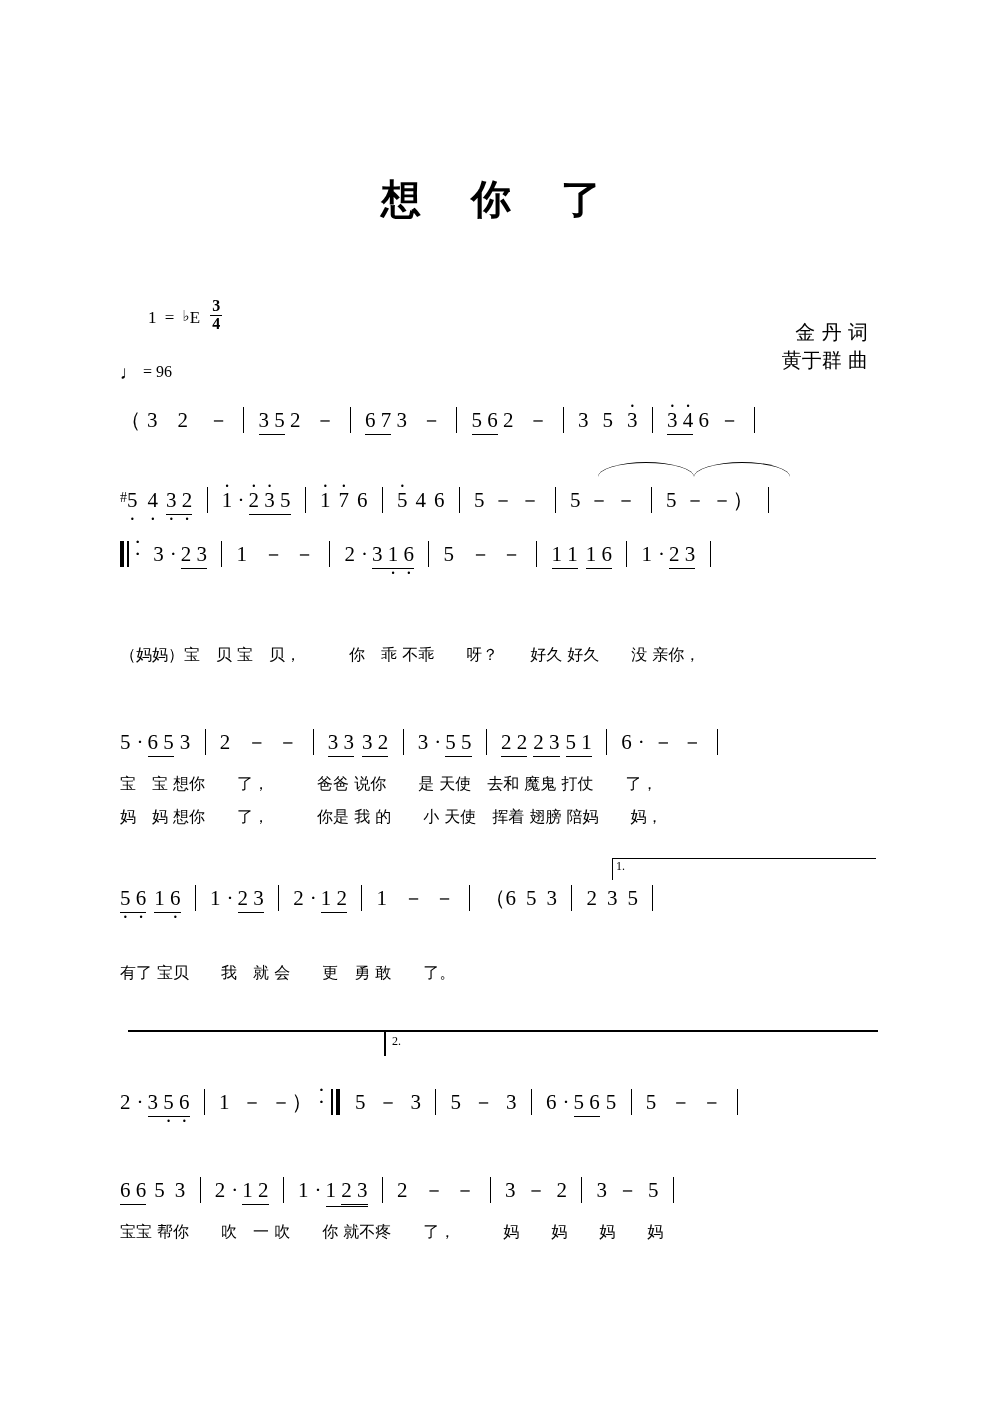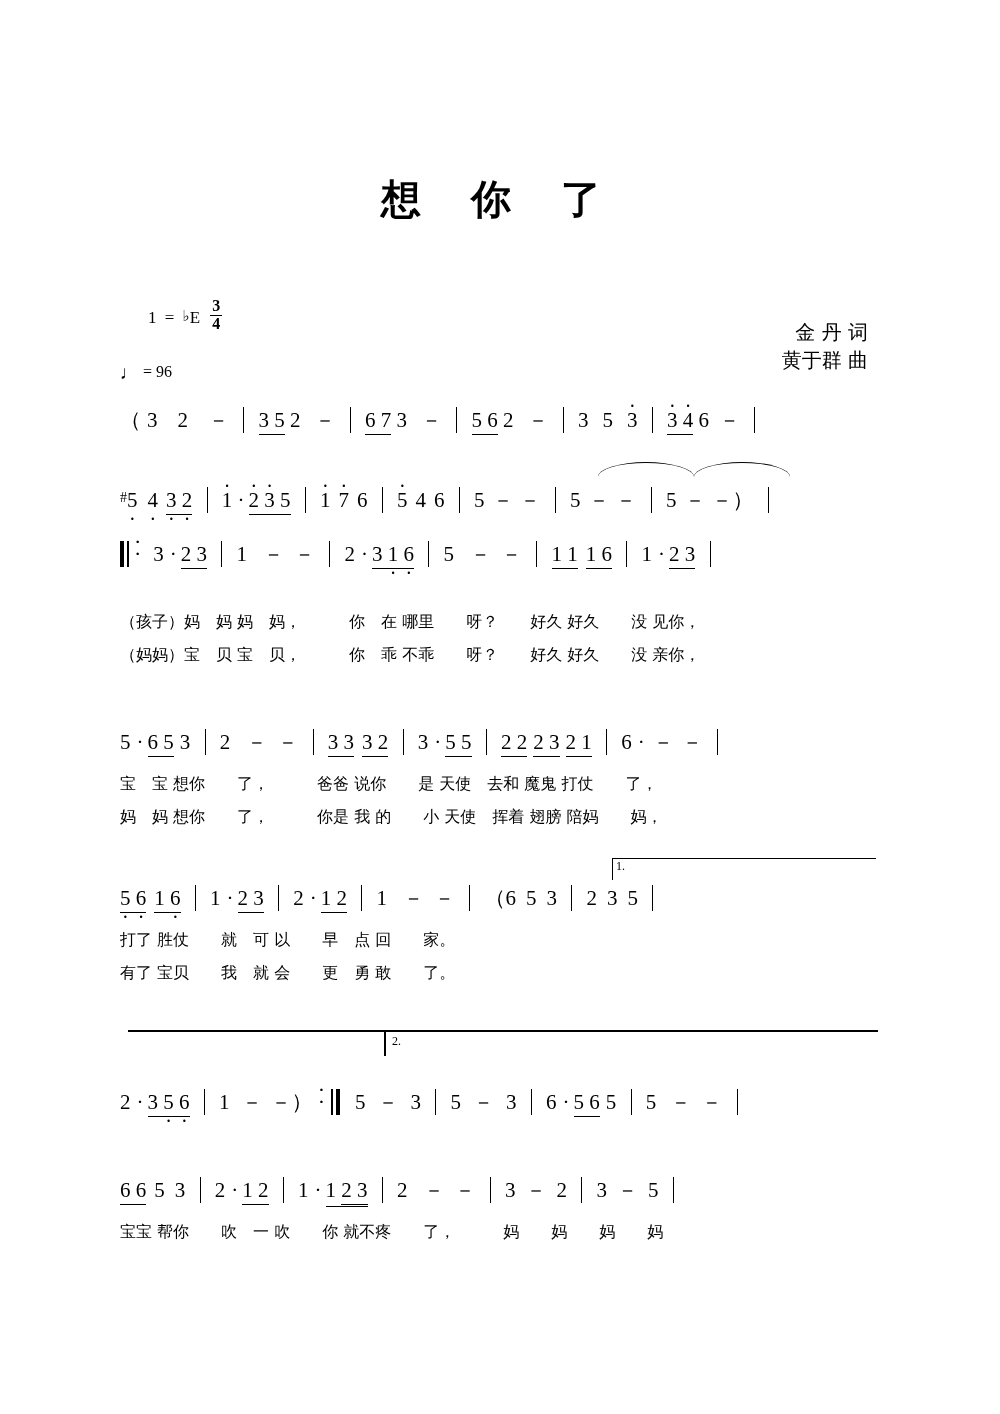--- a/index.html
+++ b/index.html
@@ -227,38 +227,35 @@
       2<span style="display:inline-block;width:6px;"></span>·<span style="display:inline-block;width:4px;"></span><span class="relpos u1">3 <span class="relpos dotbelow">1</span> <span class="relpos dotbelow">6</span></span>
       <span class="bar"></span>
       5<span style="display:inline-block;width:16px;"></span>－<span style="display:inline-block;width:10px;"></span>－
       <span class="bar"></span>
       <span class="relpos u1">1 1</span><span style="display:inline-block;width:8px;"></span><span class="relpos u1">1 6</span>
       <span class="bar"></span>
       1<span style="display:inline-block;width:6px;"></span>·<span style="display:inline-block;width:4px;"></span><span class="relpos u1">2 3</span>
       <span class="bar"></span>
     </span>
   </div>
-  <div class="lyr" style="top:612px;">
-    <span>（孩子）妈　妈 妈　妈，　　　你　在 哪里　　呀？　　好久 好久　　没 见你，</span>
-  </div>
   <div class="lyr" style="top:645px;">
     <span>（妈妈）宝　贝 宝　贝，　　　你　乖 不乖　　呀？　　好久 好久　　没 亲你，</span>
   </div>
 
   <div class="mline" style="top:728px;">
     <span class="notes">
       5<span style="display:inline-block;width:6px;"></span>·<span style="display:inline-block;width:4px;"></span><span class="relpos u1">6 5</span><span style="display:inline-block;width:6px;"></span>3
       <span class="bar"></span>
       2<span style="display:inline-block;width:16px;"></span>－<span style="display:inline-block;width:10px;"></span>－
       <span class="bar"></span>
       <span class="relpos u1">3 3</span><span style="display:inline-block;width:8px;"></span><span class="relpos u1">3 2</span>
       <span class="bar"></span>
       3<span style="display:inline-block;width:6px;"></span>·<span style="display:inline-block;width:4px;"></span><span class="relpos u1">5 5</span>
       <span class="bar"></span>
-      <span class="relpos u1">2 2</span><span style="display:inline-block;width:6px;"></span><span class="relpos u1">2 3</span><span style="display:inline-block;width:6px;"></span><span class="relpos u1">2 1</span>
+      <span class="relpos u1">2 2</span><span style="display:inline-block;width:6px;"></span><span class="relpos u1">2 3</span><span style="display:inline-block;width:6px;"></span><span class="relpos u1">5 1</span>
       <span class="bar"></span>
       6<span style="display:inline-block;width:6px;"></span>·<span style="display:inline-block;width:8px;"></span>－<span style="display:inline-block;width:8px;"></span>－
       <span class="bar"></span>
     </span>
   </div>
   <div class="lyr" style="top:774px;">
     <span>宝　宝 想你　　了，　　　爸爸 说你　　是 天使　去和 魔鬼 打仗　　了，</span>
   </div>
   <div class="lyr" style="top:807px;">
     <span>妈　妈 想你　　了，　　　你是 我 的　　小 天使　挥着 翅膀 陪妈　　妈，</span>
@@ -276,23 +273,20 @@
       <span class="bar"></span>
       2<span style="display:inline-block;width:6px;"></span>·<span style="display:inline-block;width:4px;"></span><span class="relpos u1">1 2</span>
       <span class="bar"></span>
       1<span style="display:inline-block;width:16px;"></span>－<span style="display:inline-block;width:10px;"></span>－
       <span class="bar"></span>
       （6<span style="display:inline-block;width:10px;"></span>5<span style="display:inline-block;width:10px;"></span>3
       <span class="bar"></span>
       2<span style="display:inline-block;width:10px;"></span>3<span style="display:inline-block;width:10px;"></span>5
       <span class="bar"></span>
     </span>
-  </div>
-  <div class="lyr" style="top:930px;">
-    <span>打了 胜仗　　就　可 以　　早　点 回　　家。</span>
   </div>
   <div class="lyr" style="top:963px;">
     <span>有了 宝贝　　我　就 会　　更　勇 敢　　了。</span>
   </div>
 
   <div class="hline" style="left:128px; top:1030px; width:750px;"></div>
   <div class="hline" style="left:384px; top:1030px; width:2px; height:26px;"></div>
   <div style="position:absolute; left:392px; top:1034px; font-size:12px;">2.</div>
 
   <div class="mline" style="top:1050px;margin-top:38px;">

